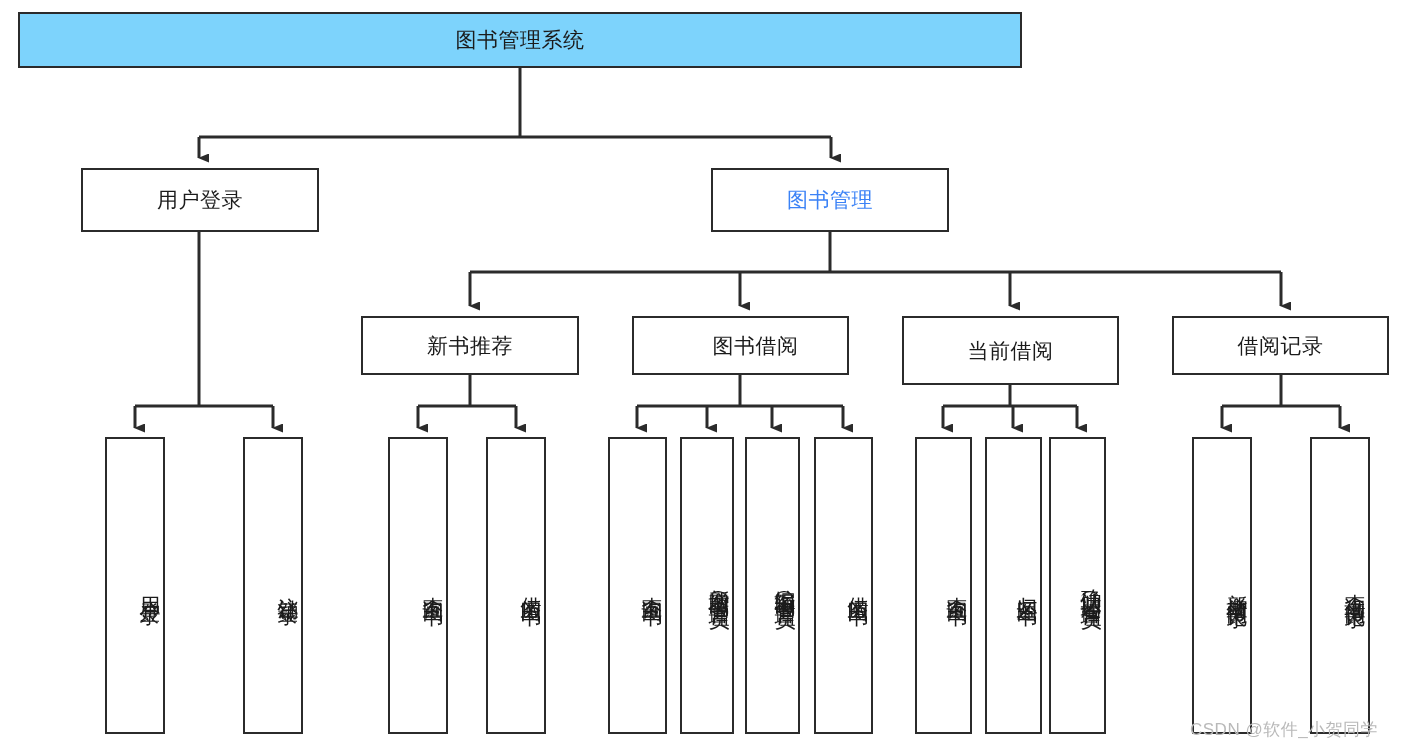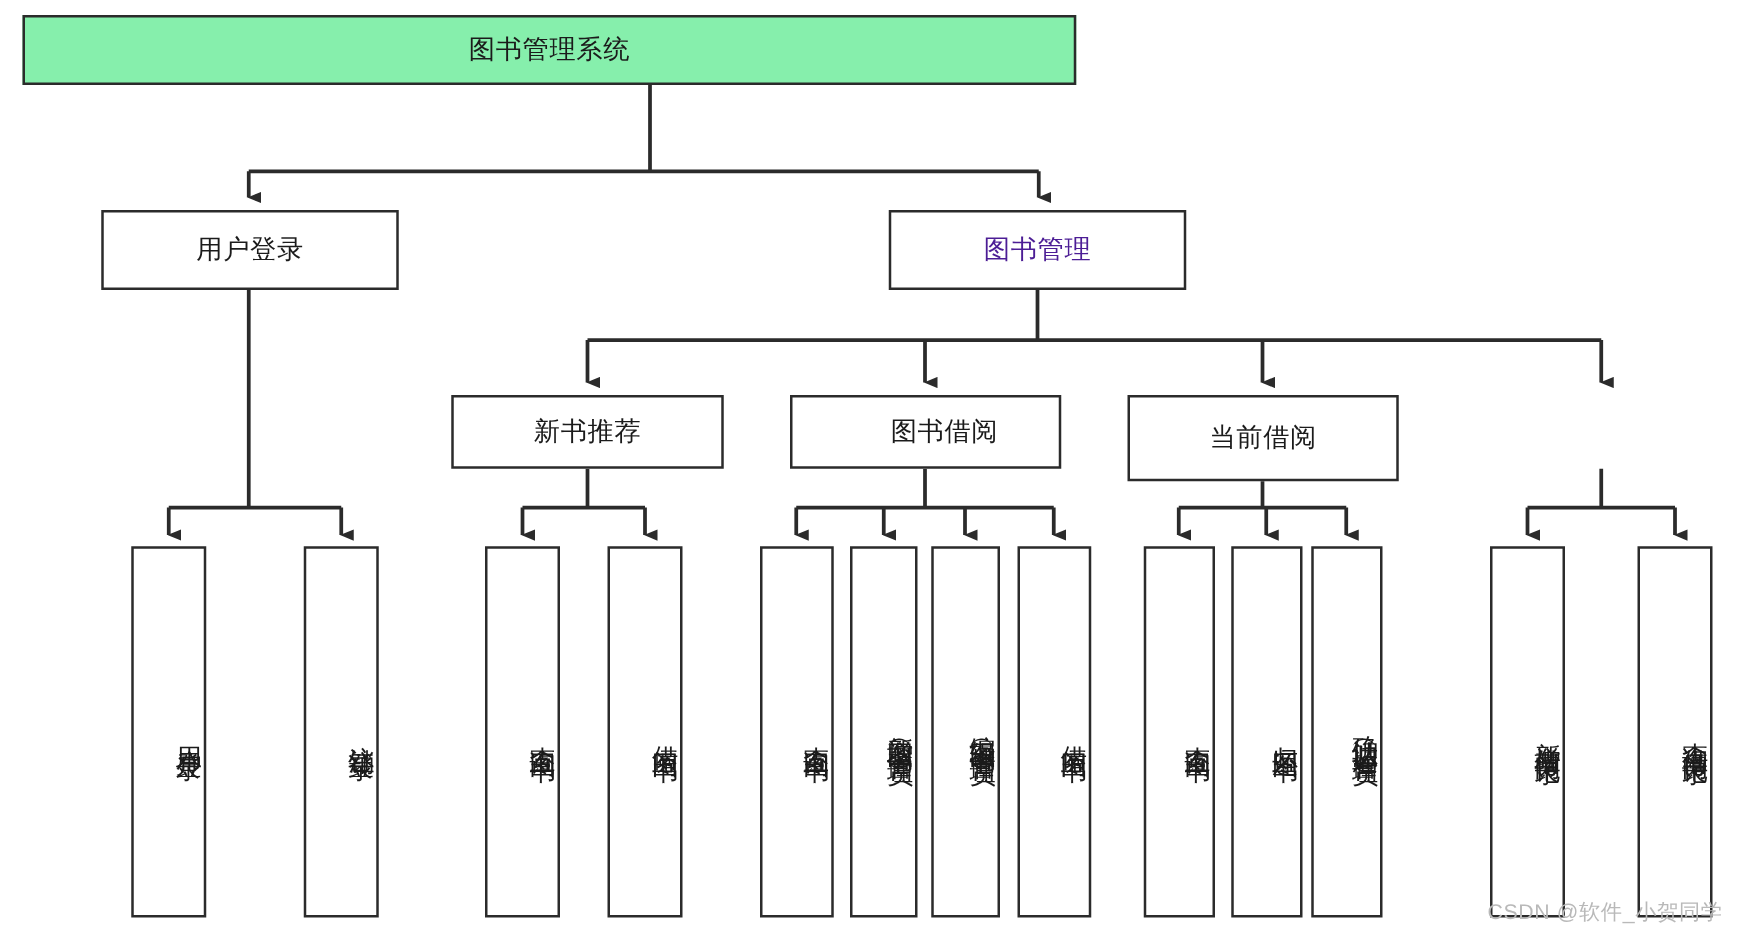--- a/index.html
+++ b/index.html
@@ -129,40 +129,43 @@
     </g>
 
     <g stroke="#2b2b2b" stroke-width="3" fill="none">
       <path d="M1281,375 L1281,406"></path>
       <path d="M1222,406 L1340,406"></path>
       <path d="M1222,406 L1222,428" marker-end="url(#arrowhead)"></path>
       <path d="M1340,406 L1340,428" marker-end="url(#arrowhead)"></path>
     </g>
   </svg>
 
-  <div class="node horizontal" style="left: 18px; top: 12px; width: 843px; height: 56px; border-color: rgb(43, 43, 43); background: #86efac; color: rgb(27, 27, 27);">
+  <div class="node horizontal" style="left: 18px; top: 12px; width: 1004px; height: 56px; border-color: rgb(43, 43, 43); background: #7dd3fc; color: rgb(27, 27, 27);">
     <span class="label">图书管理系统</span>
   </div>
 
   <div class="node horizontal" style="left: 81px; top: 168px; width: 238px; height: 64px; border-color: rgb(43, 43, 43); background: rgb(255, 255, 255); color: rgb(27, 27, 27);">
     <span class="label">用户登录</span>
   </div>
-  <div class="node horizontal" style="left: 711px; top: 168px; width: 238px; height: 64px; border-color: rgb(43, 43, 43); background: rgb(255, 255, 255); color: #4c1d95;">
+  <div class="node horizontal" style="left: 711px; top: 168px; width: 238px; height: 64px; border-color: rgb(43, 43, 43); background: rgb(255, 255, 255); color: #3b82f6;">
     <span class="label">图书管理</span>
   </div>
 
   <div class="node horizontal" style="left: 361px; top: 316px; width: 218px; height: 59px; border-color: rgb(43, 43, 43); background: rgb(255, 255, 255); color: rgb(27, 27, 27); text-align: center;">
     <span class="label">新书推荐</span>
   </div>
   <div class="node horizontal" style="left: 632px; top: 316px; width: 217px; height: 59px; border-color: rgb(43, 43, 43); background: rgb(255, 255, 255); color: rgb(27, 27, 27); padding-left: 36px;">
     <span class="label">图书借阅</span>
   </div>
   <div class="node horizontal" style="left: 902px; top: 316px; width: 217px; height: 69px; border-color: rgb(43, 43, 43); background: rgb(255, 255, 255); color: rgb(27, 27, 27);">
     <span class="label">当前借阅</span>
   </div>
+  <div class="node horizontal" style="left: 1172px; top: 316px; width: 217px; height: 59px; border-color: rgb(43, 43, 43); background: rgb(255, 255, 255); color: rgb(27, 27, 27);">
+    <span class="label">借阅记录</span>
+  </div>
 
   <div class="node vertical" style="left: 105px; top: 437px; width: 60px; height: 297px; border-color: rgb(43, 43, 43); background: rgb(255, 255, 255); color: rgb(27, 27, 27);">
     <span class="label">用户登录</span>
   </div>
   <div class="node vertical" style="left: 243px; top: 437px; width: 60px; height: 297px; border-color: rgb(43, 43, 43); background: rgb(255, 255, 255); color: rgb(27, 27, 27);">
     <span class="label">注销登录</span>
   </div>
   <div class="node vertical" style="left: 388px; top: 437px; width: 60px; height: 297px; border-color: rgb(43, 43, 43); background: rgb(255, 255, 255); color: rgb(27, 27, 27);">
     <span class="label">查询图书</span>
   </div>

